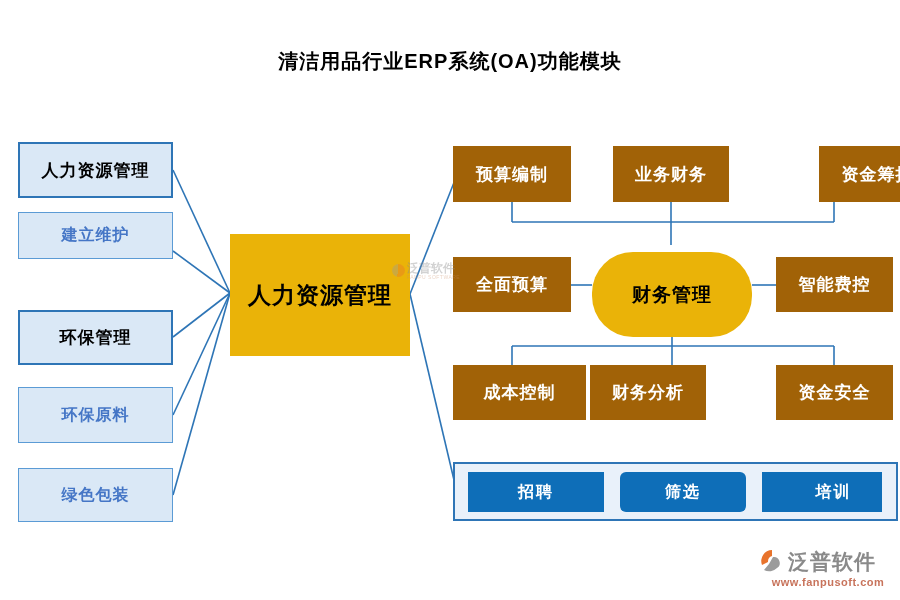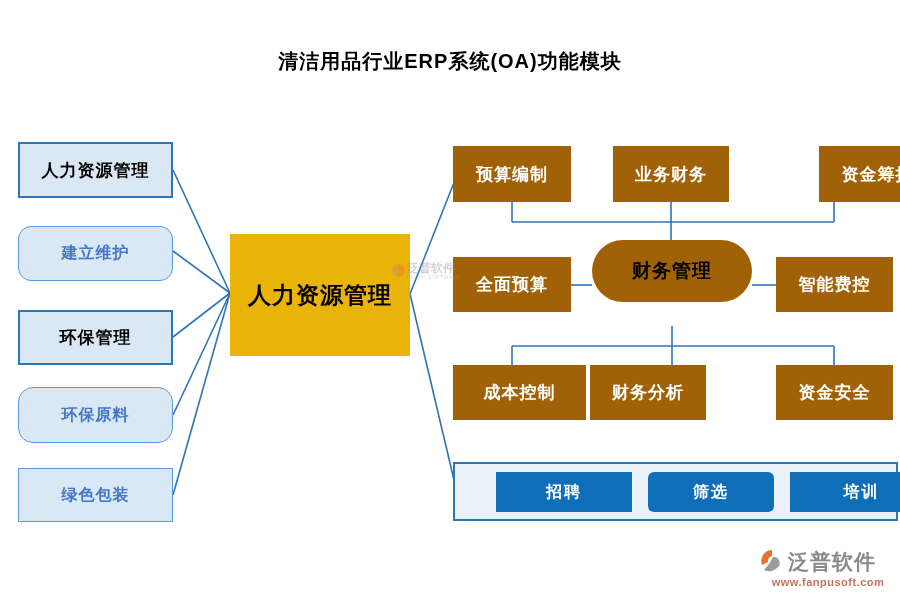--- a/index.html
+++ b/index.html
@@ -30,34 +30,34 @@
     display:flex;align-items:center;justify-content:center;
     z-index:2;letter-spacing:1px;
   }
   
   .bbox{
     background:#a16207;color:#ffffff;font-weight:bold;font-size:17px;
     display:flex;align-items:center;justify-content:center;
     z-index:2;letter-spacing:1px;
   }
   #pill{
-    left:592px;top:240px;width:160px;height:62px;border-radius:41px;
-    background:#a16207;color:#000;font-weight:bold;font-size:19px;
+    left:592px;top:252px;width:160px;height:85px;border-radius:41px;
+    background:#eab308;color:#000;font-weight:bold;font-size:19px;
     display:flex;align-items:center;justify-content:center;
     z-index:2;letter-spacing:1px;
   }
   #hr-container{
     left:453px;top:462px;width:445px;height:59px;
     background:#E9F1FA;border:2px solid #2E75B6;z-index:2;
   }
   .sbox{
     top:472px;height:40px;
     background:#0E6EB8;color:#fff;font-weight:bold;font-size:16px;
     display:flex;align-items:center;justify-content:center;
-    z-index:3;letter-spacing:2px;margin-left:28px;
+    z-index:3;letter-spacing:2px;
   }
   #connector-svg{left:0;top:0;z-index:0;}
   
   #watermark{
     left:392px;top:262px;width:80px;z-index:4;opacity:.38;
     display:flex;align-items:flex-start;gap:2px;pointer-events:none;
   }
   #watermark .wm-icon{width:13px;height:13px;border-radius:50%;
     background:conic-gradient(#E8732C 0 55%, #9B9B9B 55% 100%);margin-top:2px;}
   #watermark .wm-txt{font-size:12px;color:#8A8A8A;font-weight:bold;line-height:12px;}
@@ -92,27 +92,27 @@
     <line x1="512" y1="346" x2="512" y2="365" stroke="#2E75B6" stroke-width="1.6"></line>
     <line x1="672" y1="346" x2="672" y2="365" stroke="#2E75B6" stroke-width="1.6"></line>
     <line x1="834" y1="346" x2="834" y2="365" stroke="#2E75B6" stroke-width="1.6"></line>
   </svg>
 
 <div id="title" class="abs">清洁用品行业ERP系统(OA)功能模块</div>
 
 <div class="abs lbox strong" style="top:142px;height:56px;">
   <span>人力资源管理</span>
 </div>
-<div class="abs lbox sub" style="top:226px;height:55px;border-radius:13px;">
+<div class="abs lbox sub" style="top:212px;height:47px;">
   <span>建立维护</span>
 </div>
 <div class="abs lbox strong" style="top:310px;height:55px;">
   <span>环保管理</span>
 </div>
-<div class="abs lbox sub" style="top:387px;height:56px;border-radius:15px;">
+<div class="abs lbox sub" style="top:387px;height:56px;">
   <span>环保原料</span>
 </div>
 <div class="abs lbox sub" style="top:468px;height:54px;">
   <span>绿色包装</span>
 </div>
 
 <div id="center-box" class="abs">
   <span>人力资源管理</span>
 </div>
 

